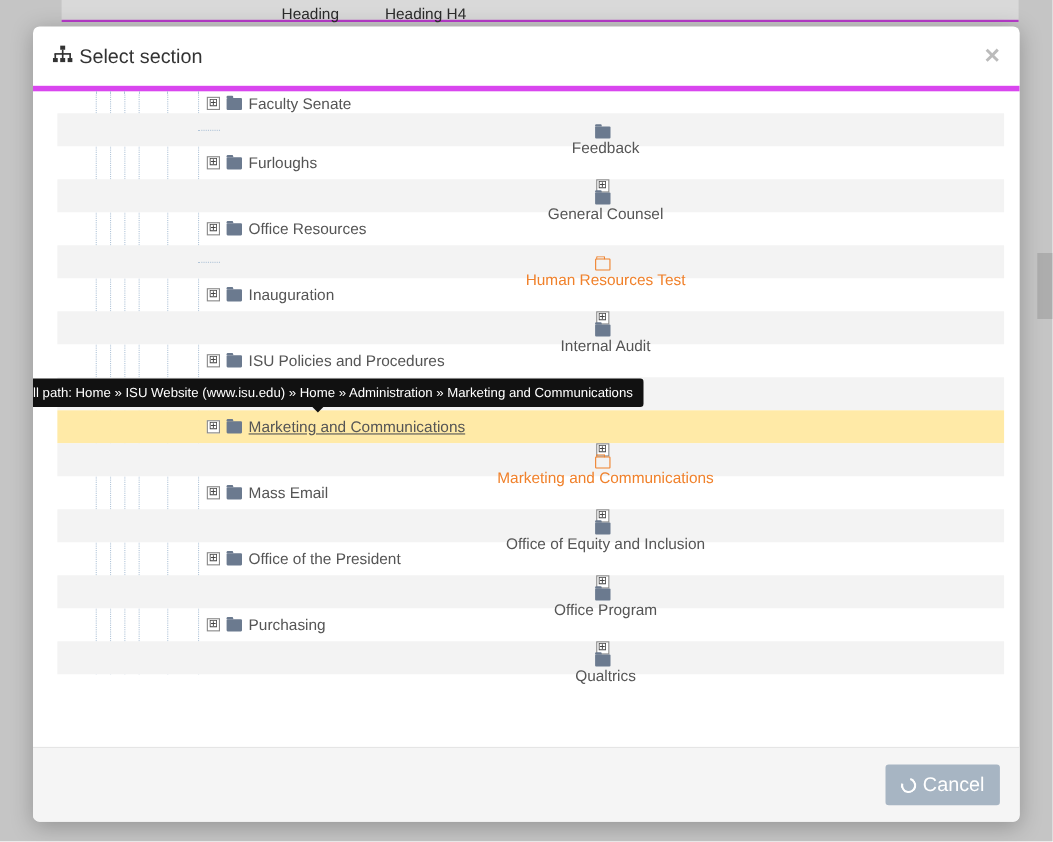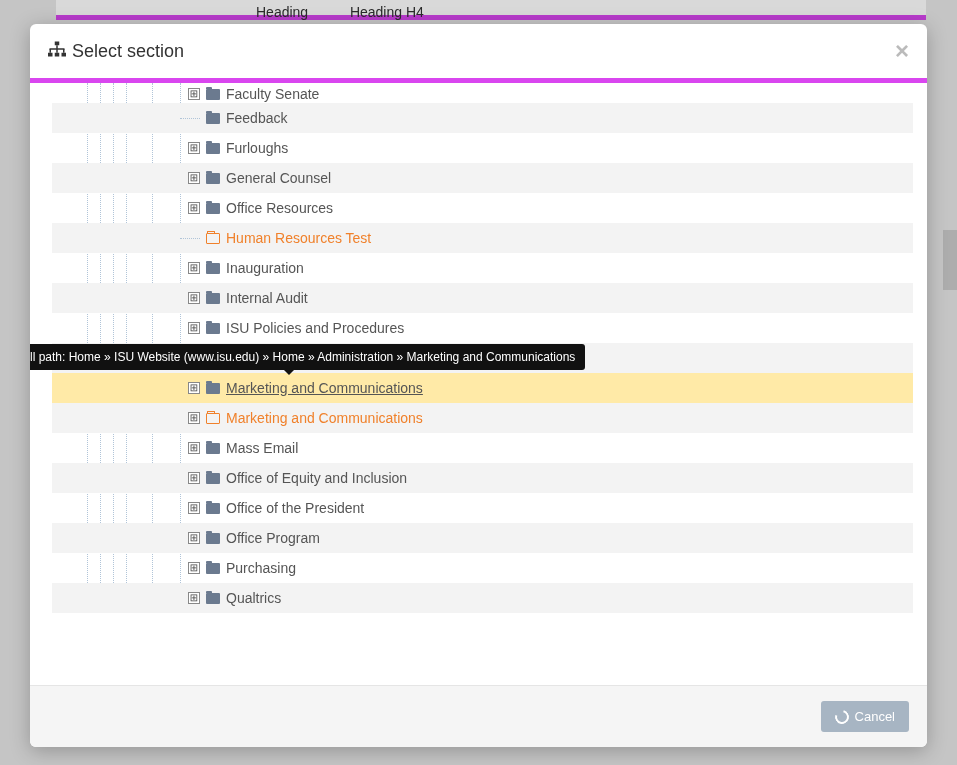--- a/index.html
+++ b/index.html
@@ -13,21 +13,21 @@
   overflow: hidden;
   position: relative;
 }
 .backdrop-form {
   position: absolute;
   top: 0; left: 56px; width: 870px; height: 20px;
   background: #fff;
   padding: 4px 0 0 200px;
   color: #333;
   font-size: 14px;
-  border-bottom: 5px solid #d946ef;
+  border-bottom: 2px solid #d946ef;
 }
 .backdrop-form .lbl { display:inline-block; width:90px; }
 .modal-backdrop {
   position: absolute; inset: 0;
   background: rgba(0,0,0,0.15);
 }
 .modal {
   position: absolute;
   top: 24px; left: 30px; right: 30px; bottom: 18px;
   background: #fff;
@@ -82,21 +82,21 @@
 }
 .tree-row {
   height: 30px;
   display: flex;
   align-items: center;
   font-size: 14px;
   color: #555;
   position: relative;
   padding-left: 136px;
 }
-.tree-row.striped { background: #f3f3f3; }
+.tree-row.striped { background: #f3f3f3; flex-direction: column; }
 .tree-row.highlight { background: #ffeaa7 !important; }
 .tree-row.highlight .label { color:#555; text-decoration: underline; }
 .expander {
   width: 12px; height: 12px;
   border: 1px solid #888;
   color: #444;
   font-size: 10px;
   line-height: 10px;
   text-align: center;
   margin-right: 6px;
@@ -158,21 +158,21 @@
   padding: 15px 18px;
   display: flex;
   justify-content: flex-end;
 }
 .btn-cancel {
   background: #a7b5c3;
   color: #fff;
   border: none;
   border-radius: 3px;
   padding: 8px 14px;
-  font-size: 13px;
+  font-size: 18px;
   cursor: pointer;
   display: inline-flex;
   align-items: center;
   gap: 6px;
 }
 .rotate-ic {
   display:inline-block;
   width:14px; height:14px;
   border:2px solid #fff;
   border-top-color:transparent;

